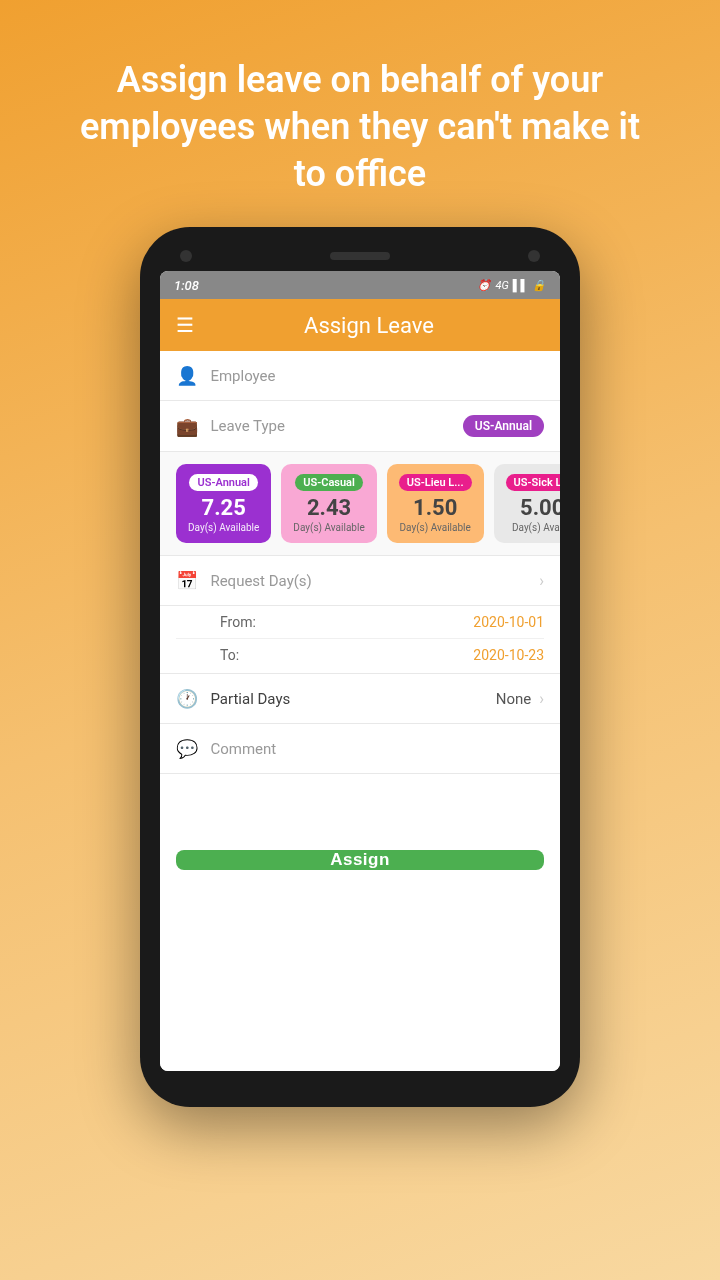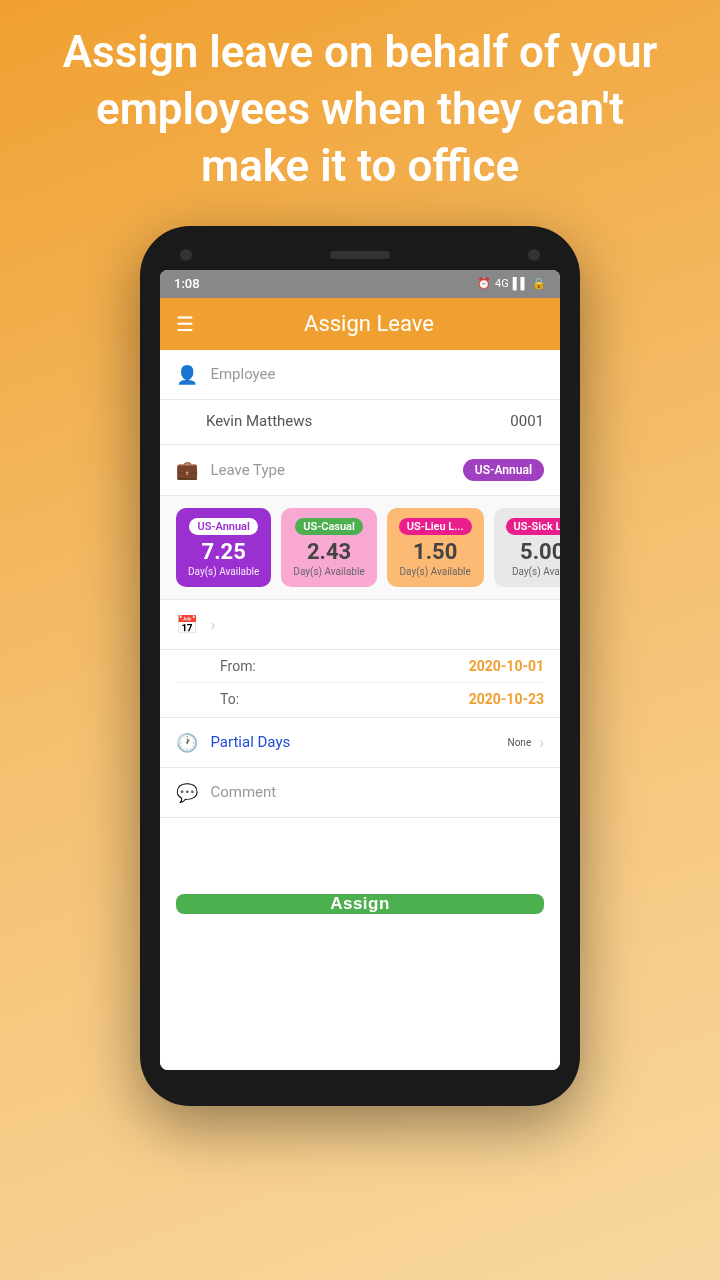--- a/index.html
+++ b/index.html
@@ -10,24 +10,24 @@
       background: linear-gradient(160deg, #f0a030 0%, #f5c070 50%, #f8d8a0 100%);
       display: flex;
       flex-direction: column;
       align-items: center;
       font-family: 'Roboto', Arial, sans-serif;
       overflow: hidden;
     }
 
     .headline {
       color: white;
-      font-size: 44px;
+      font-size: 36px;
       font-weight: 600;
       text-align: center;
-      padding: 24px 60px 30px;
+      padding: 57px 60px 30px;
       line-height: 1.3;
     }
 
     .phone-wrapper {
       position: relative;
       width: 440px;
       height: 880px;
       background: #1a1a1a;
       border-radius: 50px;
       padding: 10px;
@@ -80,20 +80,21 @@
 
     
     .status-bar {
       background: #888;
       height: 28px;
       display: flex;
       align-items: center;
       justify-content: space-between;
       padding: 0 14px;
       flex-shrink: 0;
+      font-style: italic;
     }
 
     .status-time {
       color: white;
       font-size: 13px;
       font-weight: 500;
     }
 
     .status-icons {
       display: flex;
@@ -278,49 +279,49 @@
     }
 
     .date-label {
       color: #666;
       font-size: 14px;
     }
 
     .date-value {
       color: #f0a030;
       font-size: 14px;
-      font-weight: 700;
+      font-weight: 400;
     }
 
     .date-divider {
       height: 1px;
       background: #f0f0f0;
       margin: 0 16px;
     }
 
     
     .partial-row {
       display: flex;
       align-items: center;
       padding: 14px 16px;
       border-bottom: 1px solid #e8e8e8;
       border-top: 1px solid #e8e8e8;
       background: white;
       margin-top: 2px;
     }
 
     .partial-label {
-      color: #1d4ed8;
+      color: #404040;
       font-size: 15px;
       flex: 1;
     }
 
     .partial-value {
       color: #555;
-      font-size: 10px;
+      font-size: 15px;
       margin-right: 8px;
       margin-left: 20px;
     }
 
     
     .comment-row {
       display: flex;
       align-items: center;
       padding: 14px 16px;
       border-bottom: 1px solid #e8e8e8;
@@ -387,24 +388,20 @@
       <span class="app-title">Assign Leave</span>
     </div>
 
     <div class="content">
 
       <div class="section-row">
         <span class="section-icon">👤</span>
         <span class="section-label">Employee</span>
       </div>
 
-      <div class="employee-info-row">
-        <span class="employee-name">Kevin Matthews</span>
-        <span class="employee-code">0001</span>
-      </div>
 
       <div class="section-row">
         <span class="section-icon">💼</span>
         <span class="section-label">Leave Type</span>
         <span class="section-badge">US-Annual</span>
       </div>
 
       <div class="leave-cards-container">
 
         <div class="leave-card card-annual">
@@ -427,20 +424,21 @@
 
         <div class="leave-card card-sick">
           <span class="leave-card-label badge-sick">US-Sick L...</span>
           <span class="leave-card-number">5.00</span>
           <span class="leave-card-sublabel">Day(s) Avail...</span>
         </div>
       </div>
 
       <div class="request-row">
         <span class="section-icon">📅</span>
+        <span class="request-label">Request Day(s)</span>
         <span class="chevron-icon">›</span>
       </div>
 
       <div class="date-row">
         <span class="date-label">From:</span>
         <span class="date-value">2020-10-01</span>
       </div>
 
       <div class="date-divider"></div>
 

